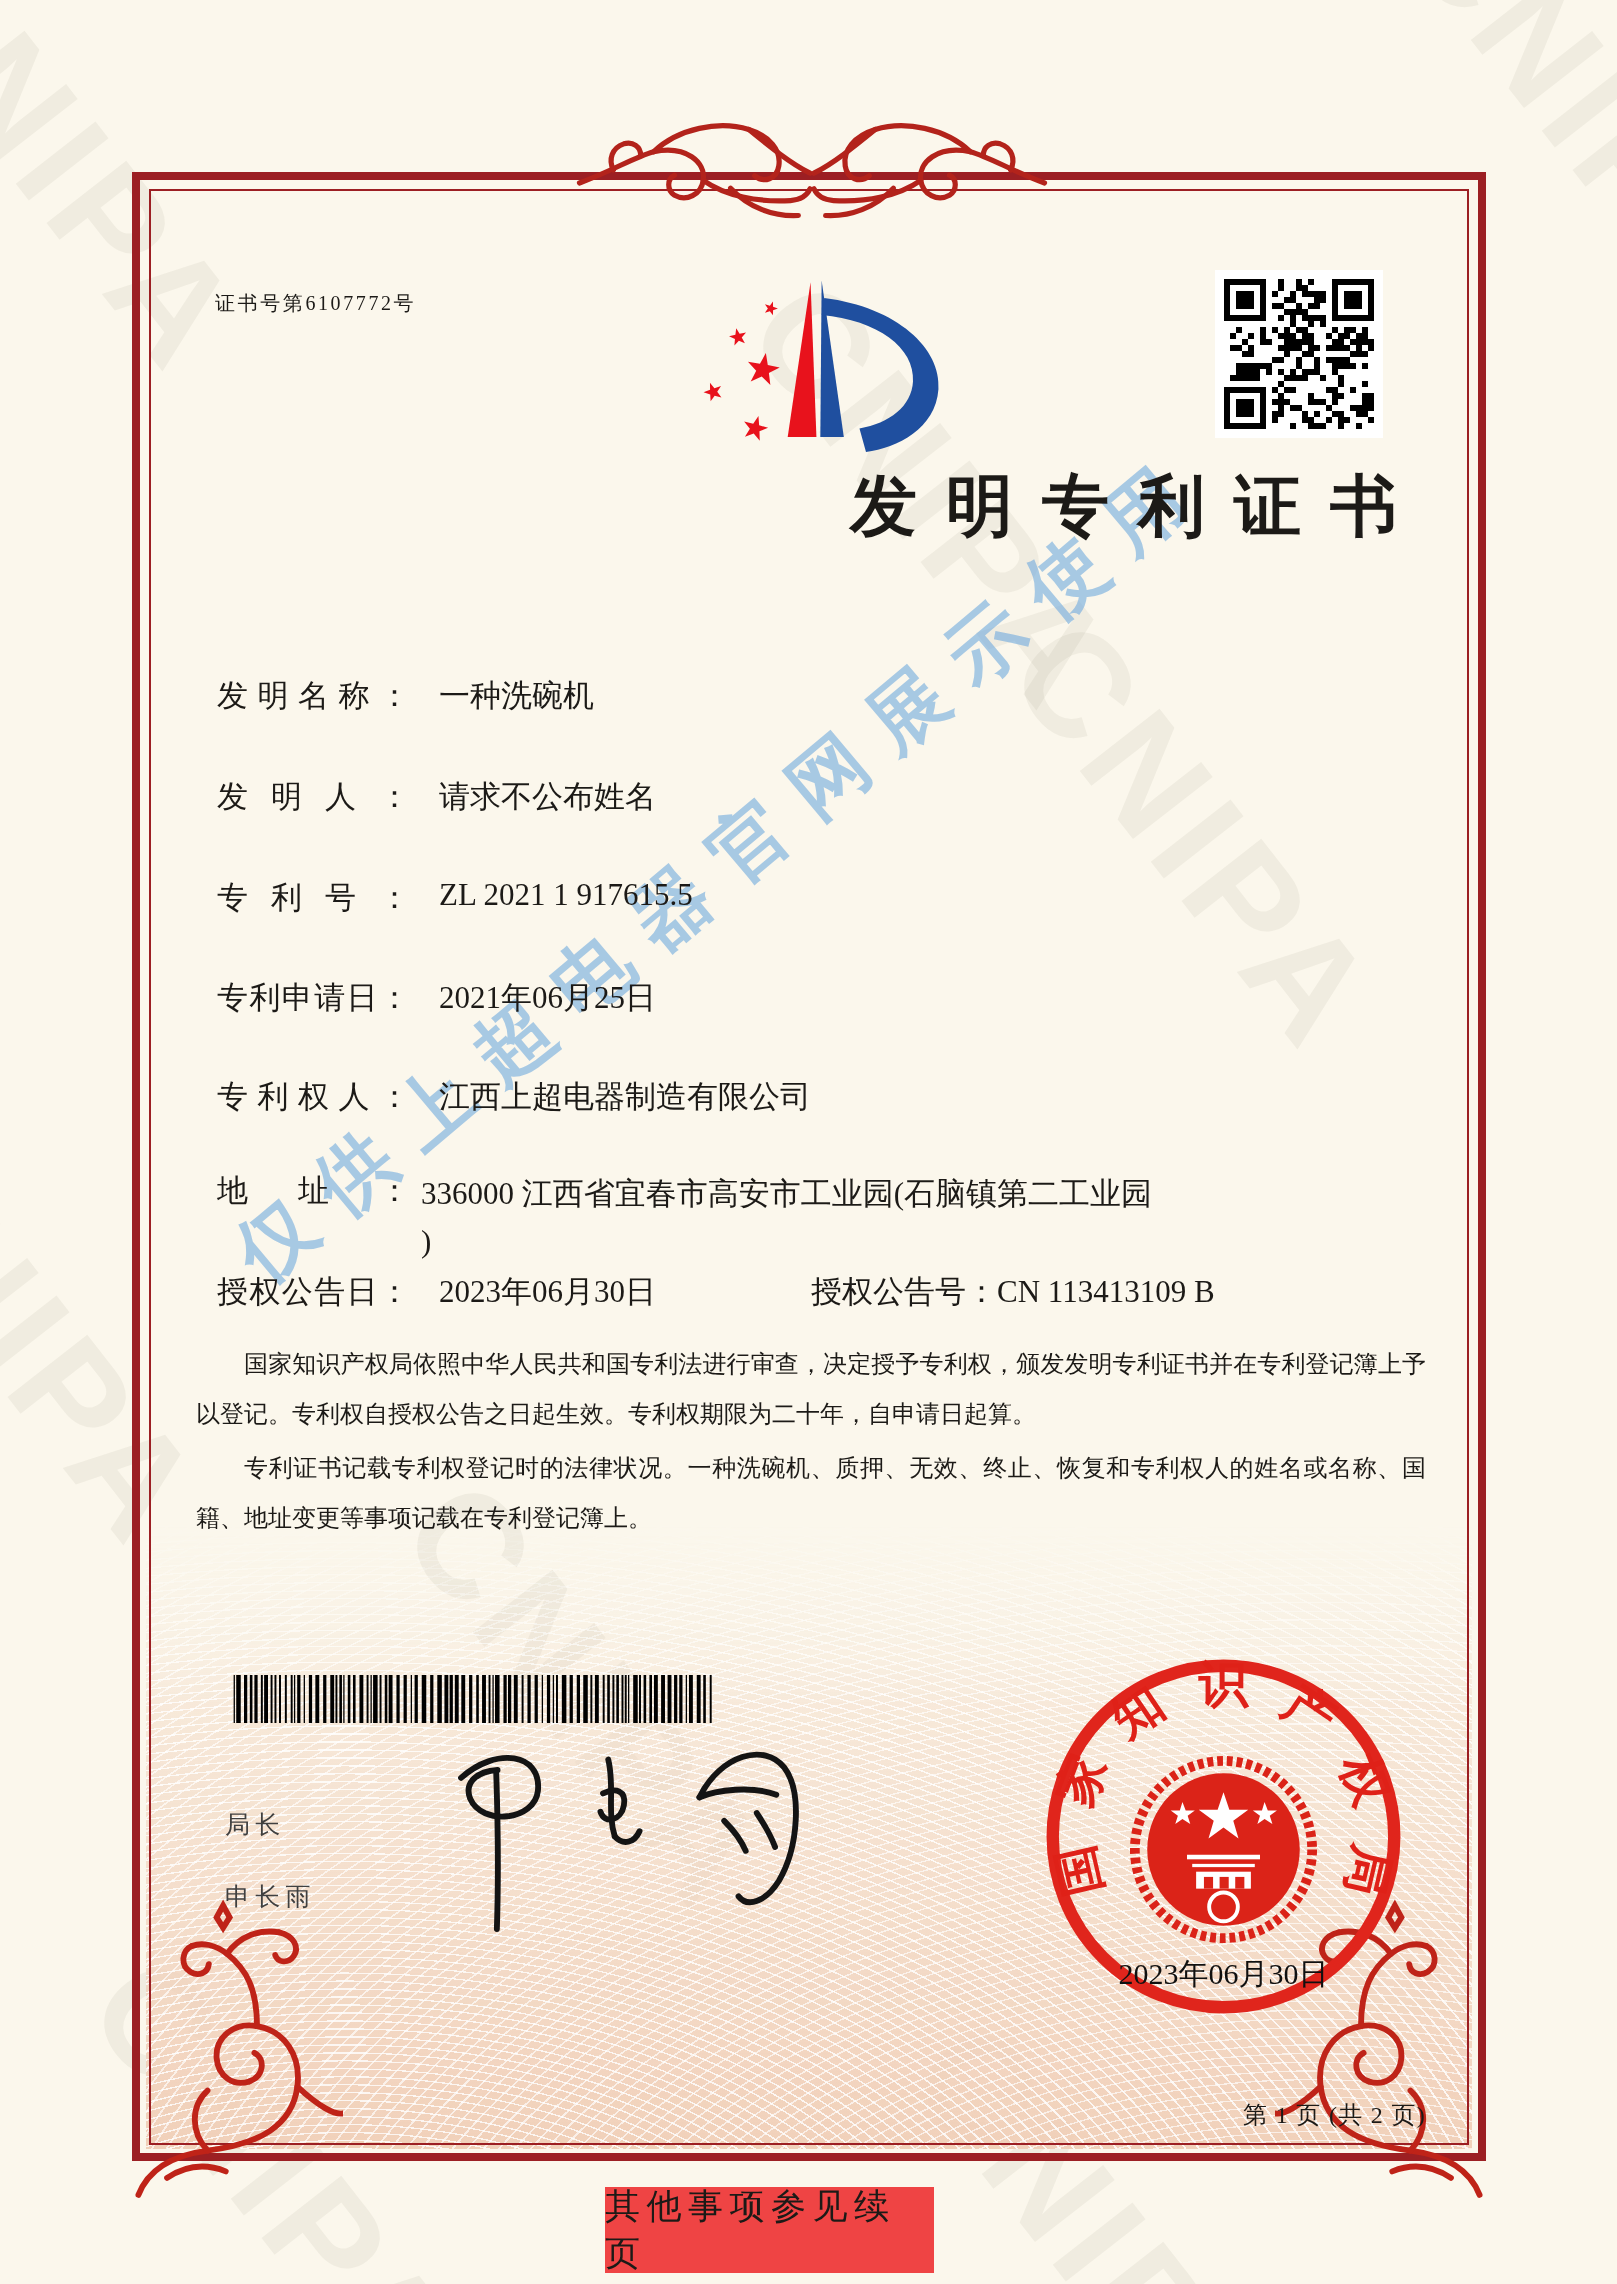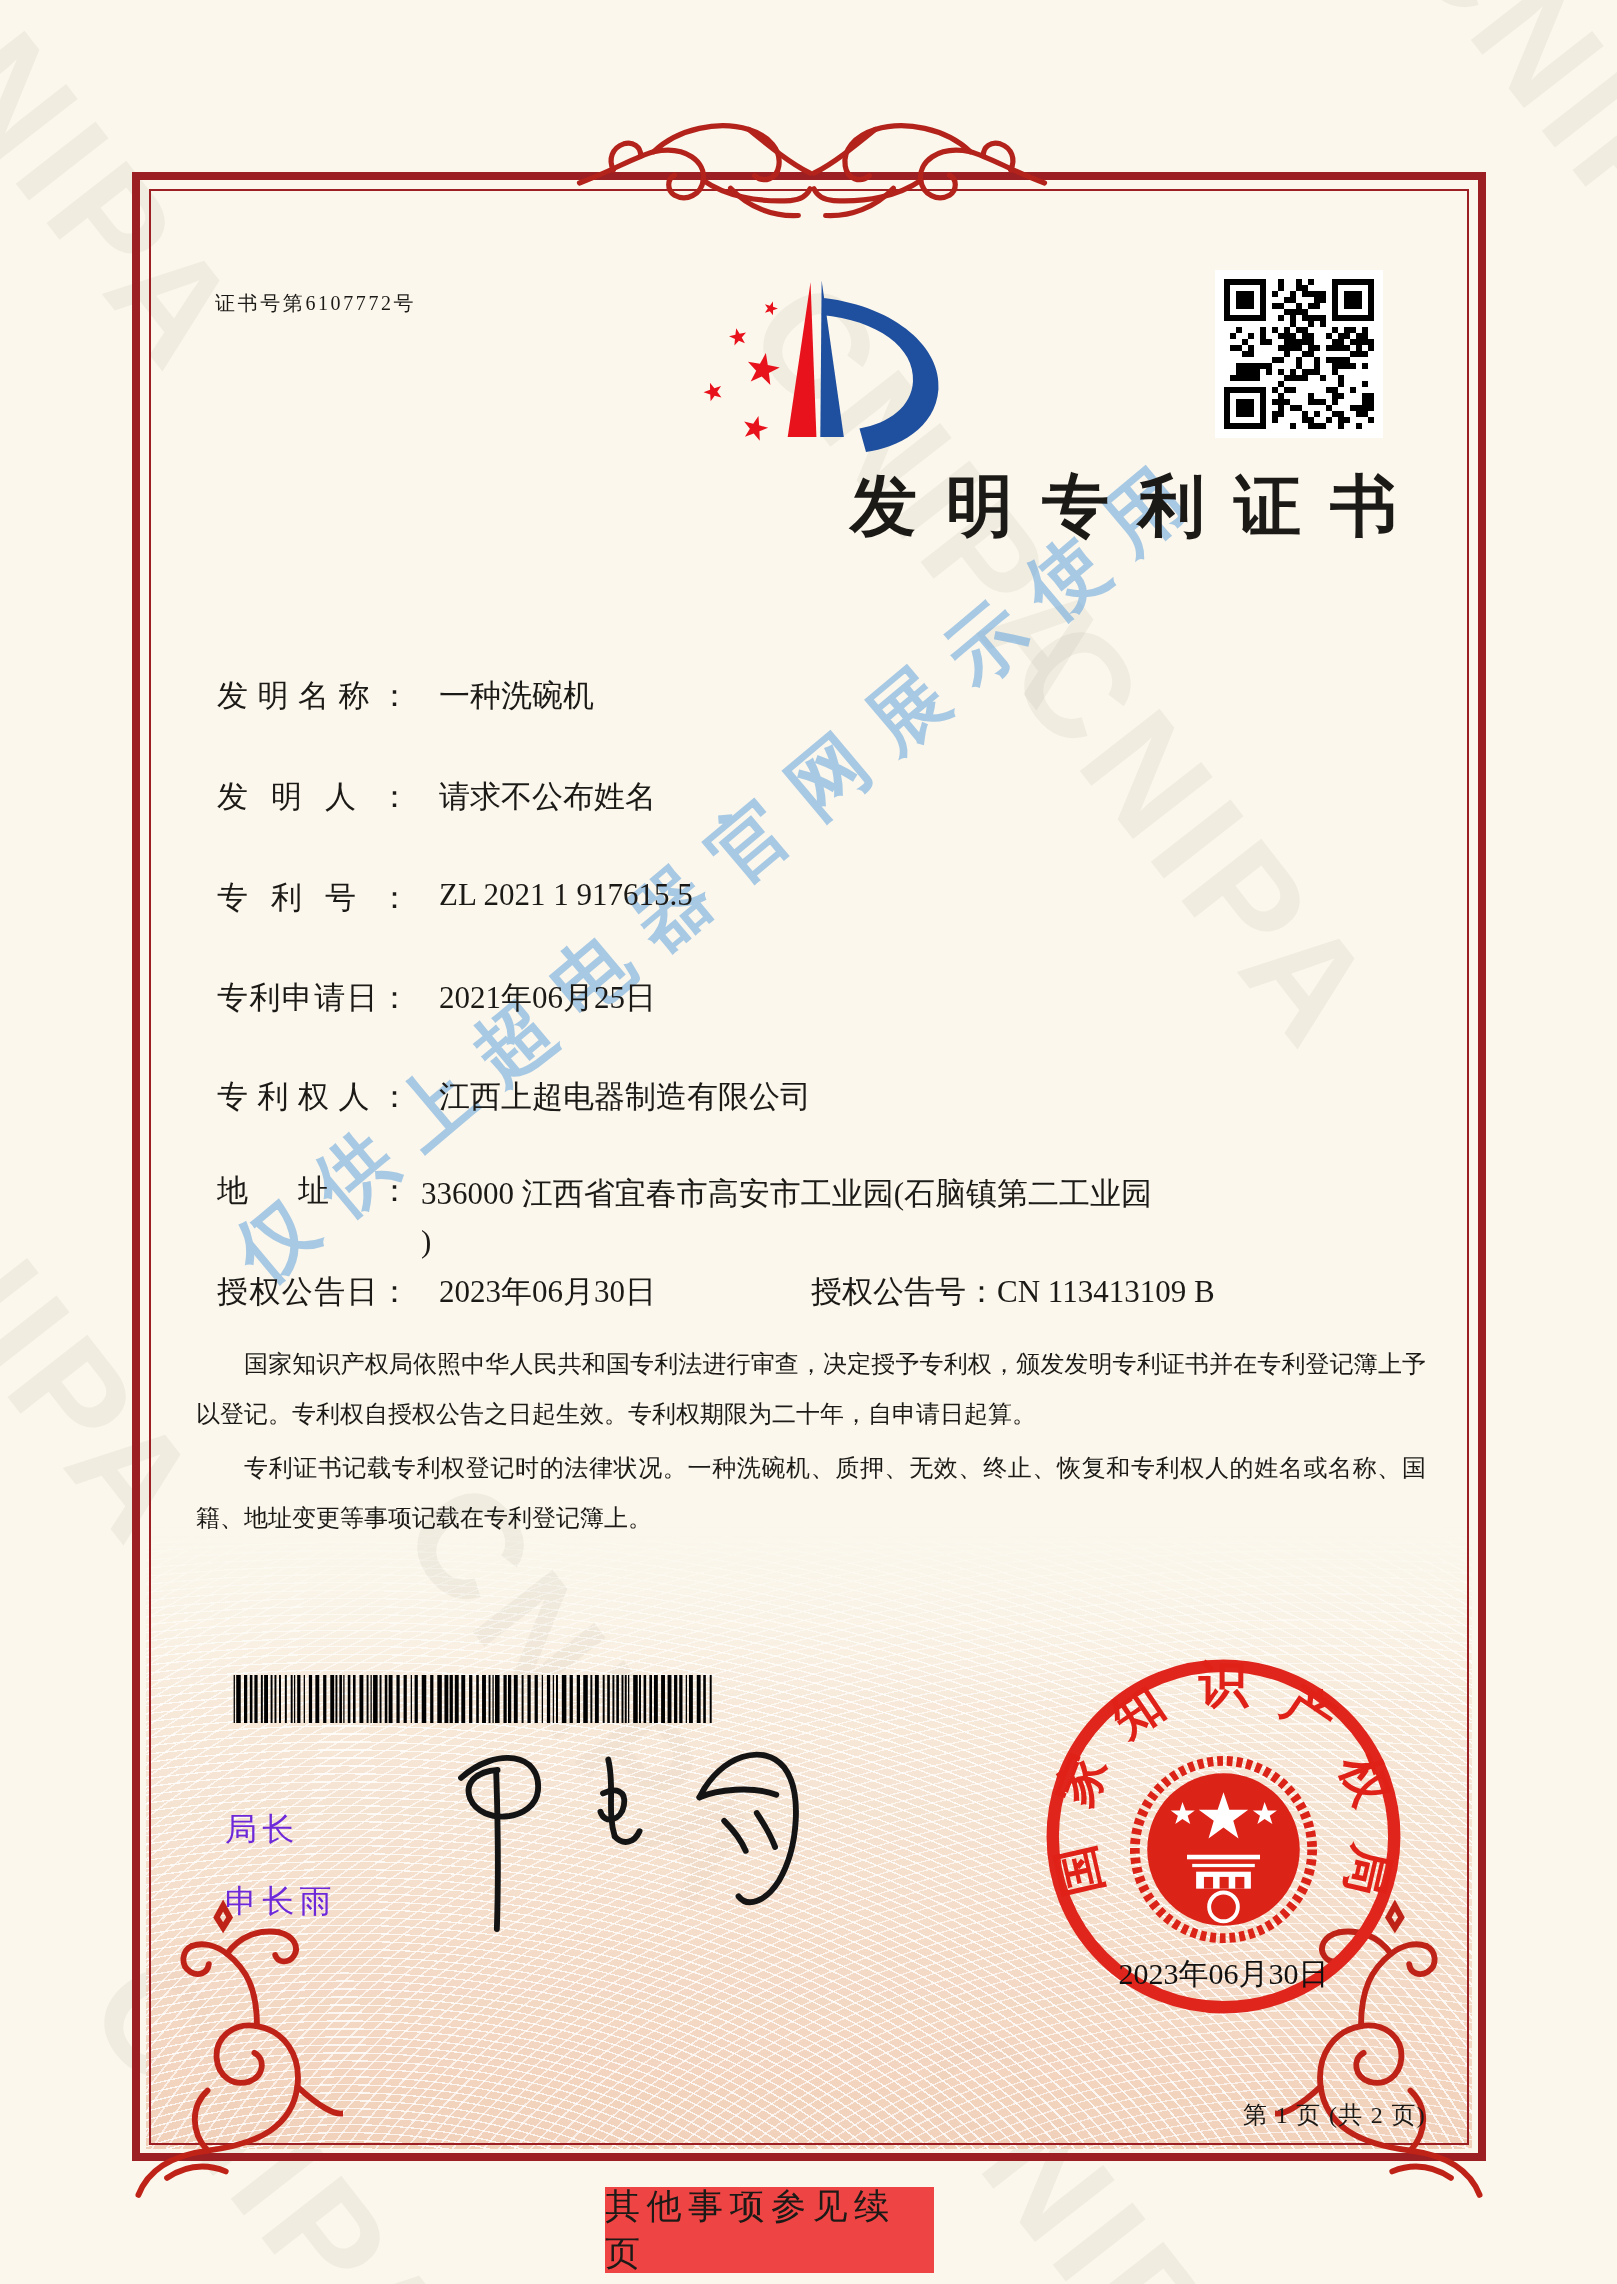--- a/index.html
+++ b/index.html
@@ -39,21 +39,21 @@
   .f-label{display:inline-block;width:193px;text-align-last:justify;text-align:justify;
            margin-right:11px;vertical-align:top;}
   .f-value{vertical-align:top;margin-left:18px;}
   .addr-block{display:inline-block;white-space:normal;width:1018px;line-height:48px;vertical-align:top;}
   .col2{position:absolute;left:594px;top:0;}
   .paras{position:absolute;left:196px;width:1230px;top:1339px;font-size:24px;line-height:50px;
          text-align:justify;}
   .paras p{margin:0;text-indent:2em;}
   .paras p + p{margin-top:3.9px;}
   .director{position:absolute;left:225px;font-family:"Liberation Sans","DejaVu Sans",sans-serif;
-            font-size:32px;letter-spacing:5.2px;color:#6d28d9;}
+            font-size:25px;letter-spacing:5.2px;color:#404040;}
   .pageno{top:2099px;font-size:24px;letter-spacing:1.3px;}
   .contbox{position:absolute;left:605px;top:2187px;width:329px;height:86px;background:#ef4444;
            display:flex;align-items:center;justify-content:center;}
   .contbox span{font-size:35px;letter-spacing:6.5px;}
   .qr-wrap{position:absolute;left:1215px;top:270px;width:168px;height:168px;background:#fff;
            display:flex;align-items:center;justify-content:center;}
   .seal-date{font-size:46px;}
 </style>
 </head>
 <body>

